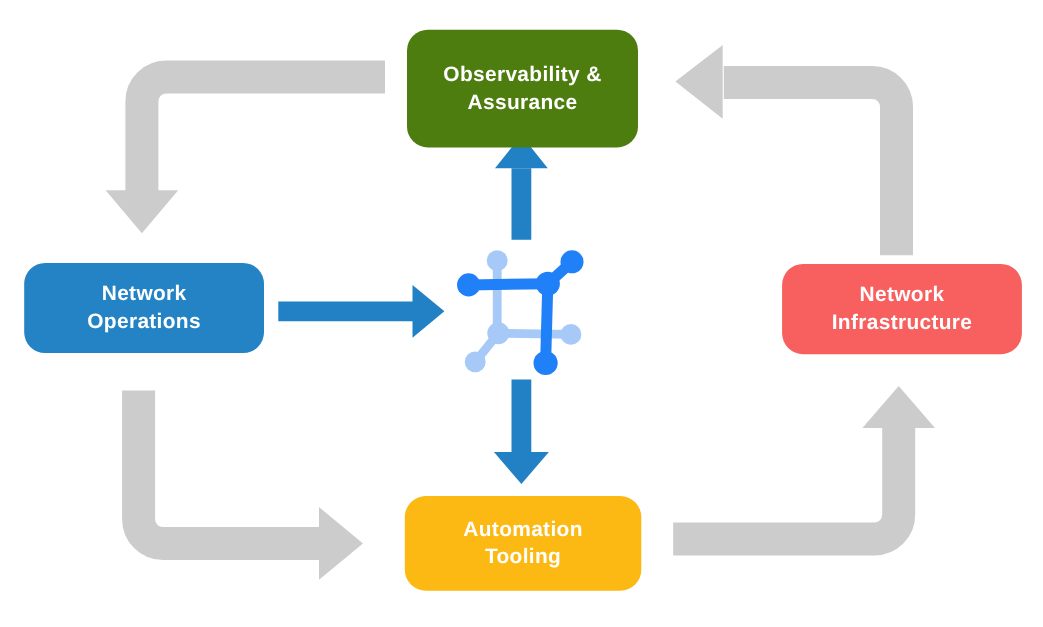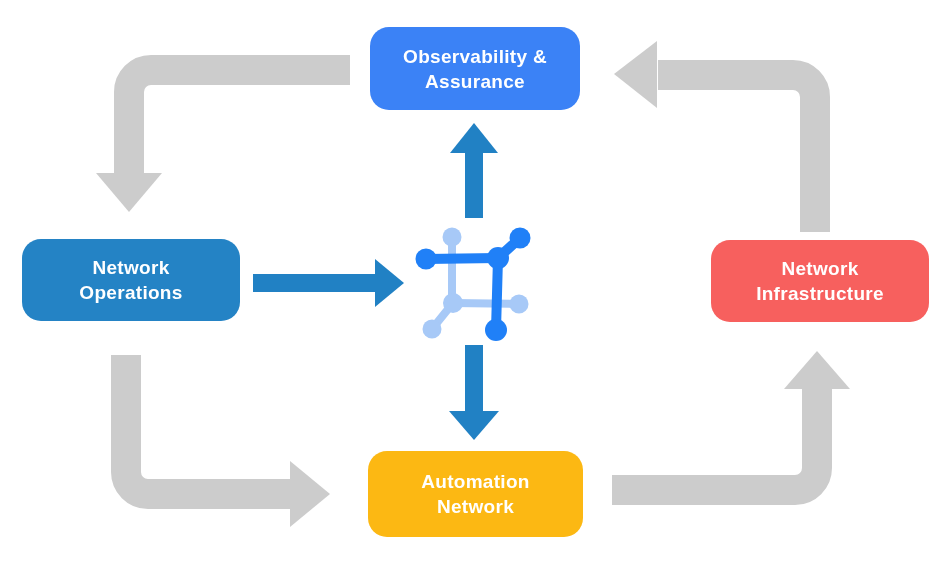--- a/index.html
+++ b/index.html
@@ -29,21 +29,21 @@
     display: flex;
     align-items: center;
     justify-content: center;
     text-align: center;
     white-space: pre-line;
     font-size: 19px;
     font-weight: 600;
     line-height: 25px;
     letter-spacing: 0.3px;
   }
-  .node-observability { left: 370px; top: 27px;  width: 210px; height: 83px; background: #3b82f6; }
+  .node-observability { left: 370px; top: 27px;  width: 210px; height: 107px; background: #4d7c0f; }
   .node-operations    { left: 22px;  top: 239px; width: 218px; height: 82px; background: #2483c5; }
   .node-infrastructure{ left: 711px; top: 240px; width: 218px; height: 82px; background: #f7605e; }
   .node-automation    { left: 368px; top: 451px; width: 215px; height: 86px; background: #fcb813; }
   .gray-shaft {
     fill: none;
     stroke-width: 30;
     stroke-linecap: butt;
   }
   .blue-shaft {
     fill: none;
@@ -129,16 +129,16 @@
 Operations</span>
   </div>
 
   <div class="node node-infrastructure">
     <span>Network
 Infrastructure</span>
   </div>
 
   <div class="node node-automation">
     <span>Automation
-Network</span>
+Tooling</span>
   </div>
 
 </div>
 
 </body></html>

